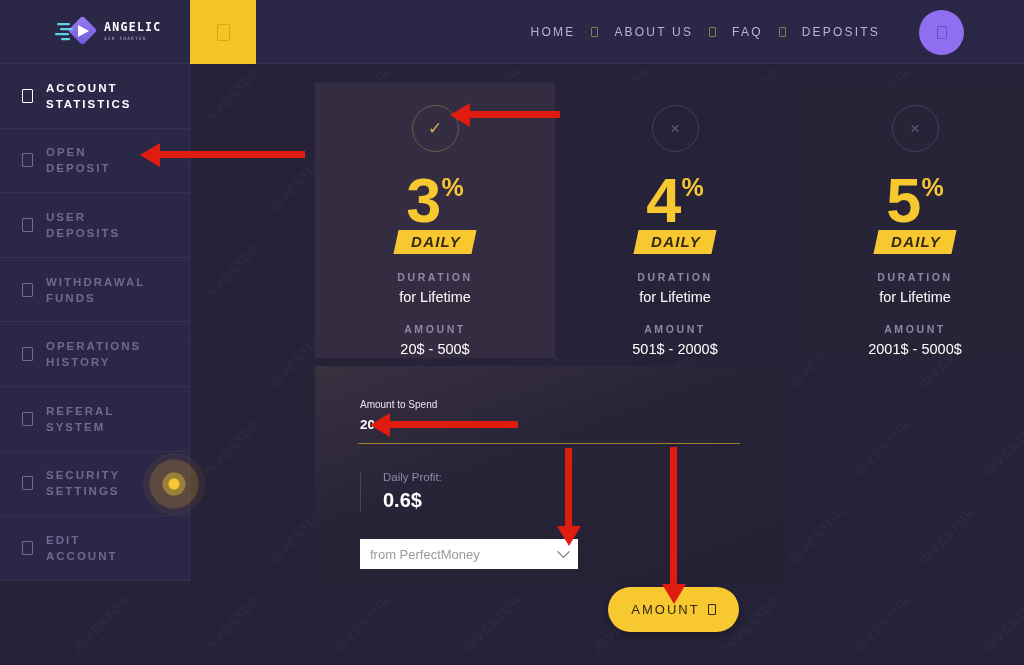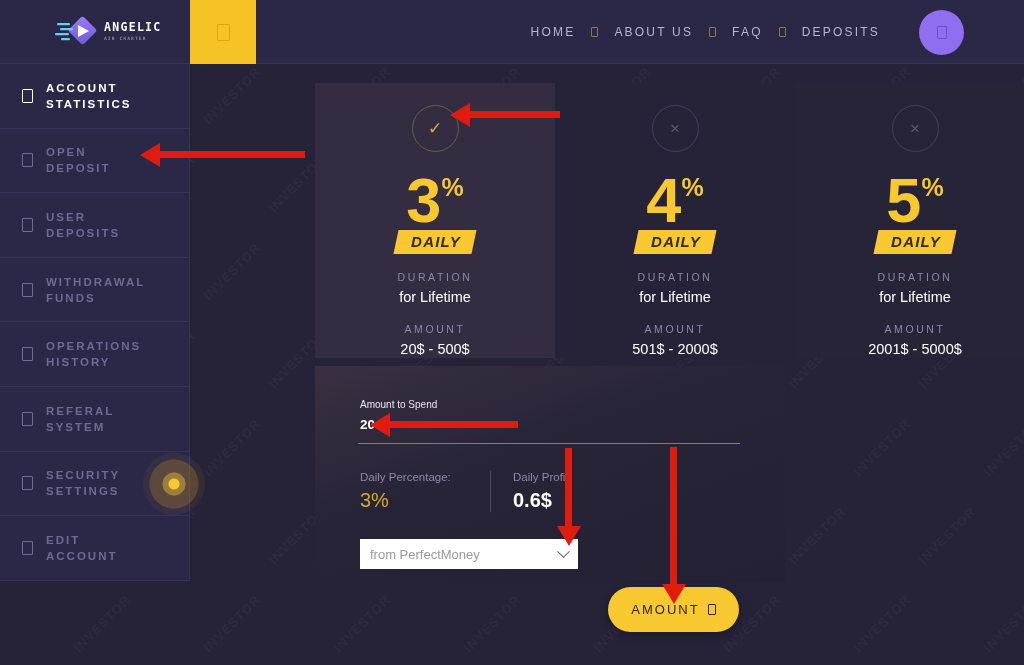--- a/index.html
+++ b/index.html
@@ -159,21 +159,21 @@
     background:#f8c830; color:#332a12;
     font-size:15px; font-weight:700; font-style:italic;
     letter-spacing:1.2px;
     padding:3px 13px 4px 15px;
     transform:skewX(-12deg);
   }
   .daily-badge span{ display:inline-block; transform:skewX(12deg); }
 
   .card-dur-label, .card-amt-label{
     margin-top:17px;
-    font-size:10.5px; letter-spacing:2.6px; color:#8d88a8; font-weight:400;
+    font-size:10.5px; letter-spacing:2.6px; color:#8d88a8; font-weight:700;
   }
   .card-amt-label{ margin-top:18px; }
   .card-dur-val, .card-amt-val{
     margin-top:6px;
     font-size:14.5px; color:#fff; font-weight:400;
   }
 
   
   .form-panel{
     position:absolute; left:125px; top:302px;
@@ -440,24 +440,20 @@
         <div class="card-amt-val">2001$ - 5000$</div>
       </div>
     </div>
 
   <div class="form-panel">
     <div class="field-label">Amount to Spend</div>
     <input class="field-value" value="20" style="">
     <div class="field-underline"></div>
 
     <div class="stats">
-      <div class="stat">
-        <div class="stat-label">Daily Percentage:</div>
-        <div class="stat-val gold">3%</div>
-      </div>
       <div class="stat second">
         <div class="stat-label">Daily Profit:</div>
         <div class="stat-val white">0.6$</div>
       </div>
     </div>
 
     <div class="select-box">
       <span class="select-text">from PerfectMoney</span>
       <span class="chev"></span>
     </div>

